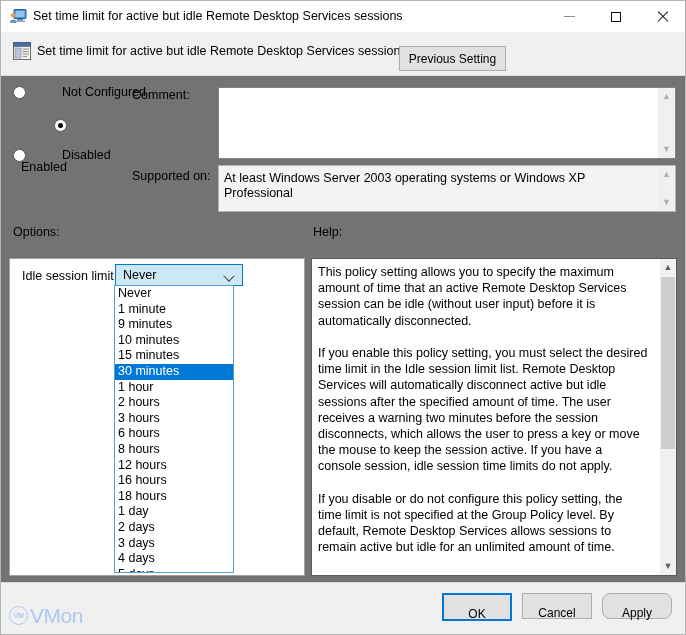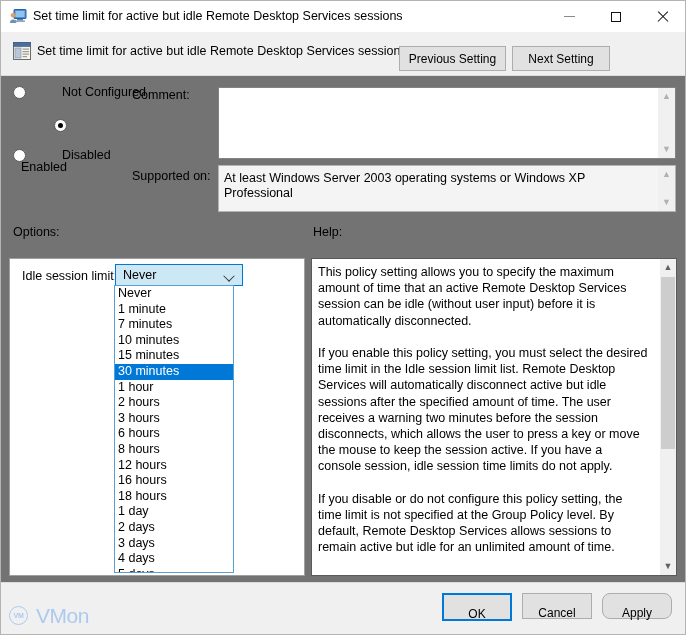--- a/index.html
+++ b/index.html
@@ -384,21 +384,21 @@
     display: flex;
     align-items: center;
     justify-content: center;
     font-size: 7px;
     font-weight: bold;
     color: #a9c8ef;
     letter-spacing: -0.3px;
     flex: none;
   }
   #wm-text {
-    margin-left: 8px;
+    margin-left: 2px;
     font-size: 21px;
     color: #a9c8ef;
     letter-spacing: -0.5px;
     line-height: 21px;
   }
 </style>
 </head>
 <body>
 
 <div id="window">
@@ -432,21 +432,20 @@
       <rect x="2" y="6" width="6" height="10" fill="#b9c6d8" stroke="#7c8ca3" stroke-width="0.6"></rect>
       <rect x="9.5" y="6.5" width="6.5" height="1.2" fill="#9a9a9a"></rect>
       <rect x="9.5" y="9" width="6.5" height="1.2" fill="#9a9a9a"></rect>
       <rect x="9.5" y="11.5" width="6.5" height="1.2" fill="#9a9a9a"></rect>
       <rect x="9.5" y="14" width="4.5" height="1.2" fill="#9a9a9a"></rect>
     </svg>
     <div id="header-title">Set time limit for active but idle Remote Desktop Services sessions</div>
   </div>
 
   <button class="navbtn" id="btn-prev">Previous Setting</button>
-  <button class="navbtn" id="btn-next">Next Setting</button>
 
   <div class="radio-row" id="radio-notconfigured">
     <span class="radio-circle"></span>
     <span class="radio-label">Not Configured</span>
   </div>
   <div class="radio-row" id="radio-enabled">
     <span class="radio-circle checked"></span>
     <span class="radio-label">Enabled</span>
   </div>
   <div class="radio-row" id="radio-disabled">
@@ -478,21 +477,21 @@
     <div id="idle-label">Idle session limit:</div>
     <div id="combo">
       <span id="combo-value">Never</span>
       <span id="combo-arrow"></span>
     </div>
   </div>
 
   <div id="dropdown">
       <div class="dd-item">Never</div>
       <div class="dd-item">1 minute</div>
-      <div class="dd-item">7 minutes</div>
+      <div class="dd-item">9 minutes</div>
       <div class="dd-item">10 minutes</div>
       <div class="dd-item">15 minutes</div>
       <div class="dd-item selected">30 minutes</div>
       <div class="dd-item">1 hour</div>
       <div class="dd-item">2 hours</div>
       <div class="dd-item">3 hours</div>
       <div class="dd-item">6 hours</div>
       <div class="dd-item">8 hours</div>
       <div class="dd-item">12 hours</div>
       <div class="dd-item">16 hours</div>

